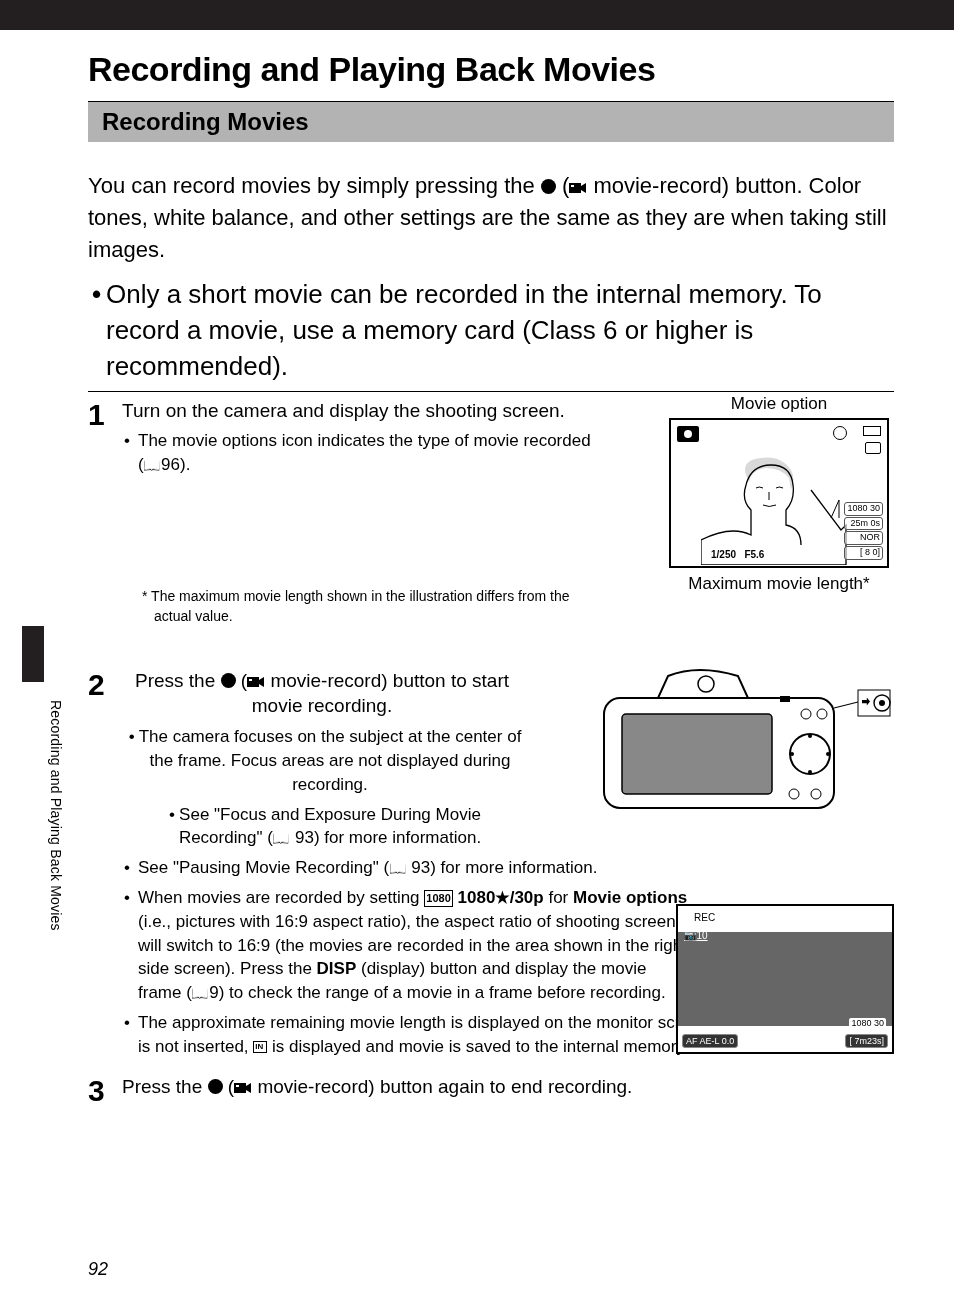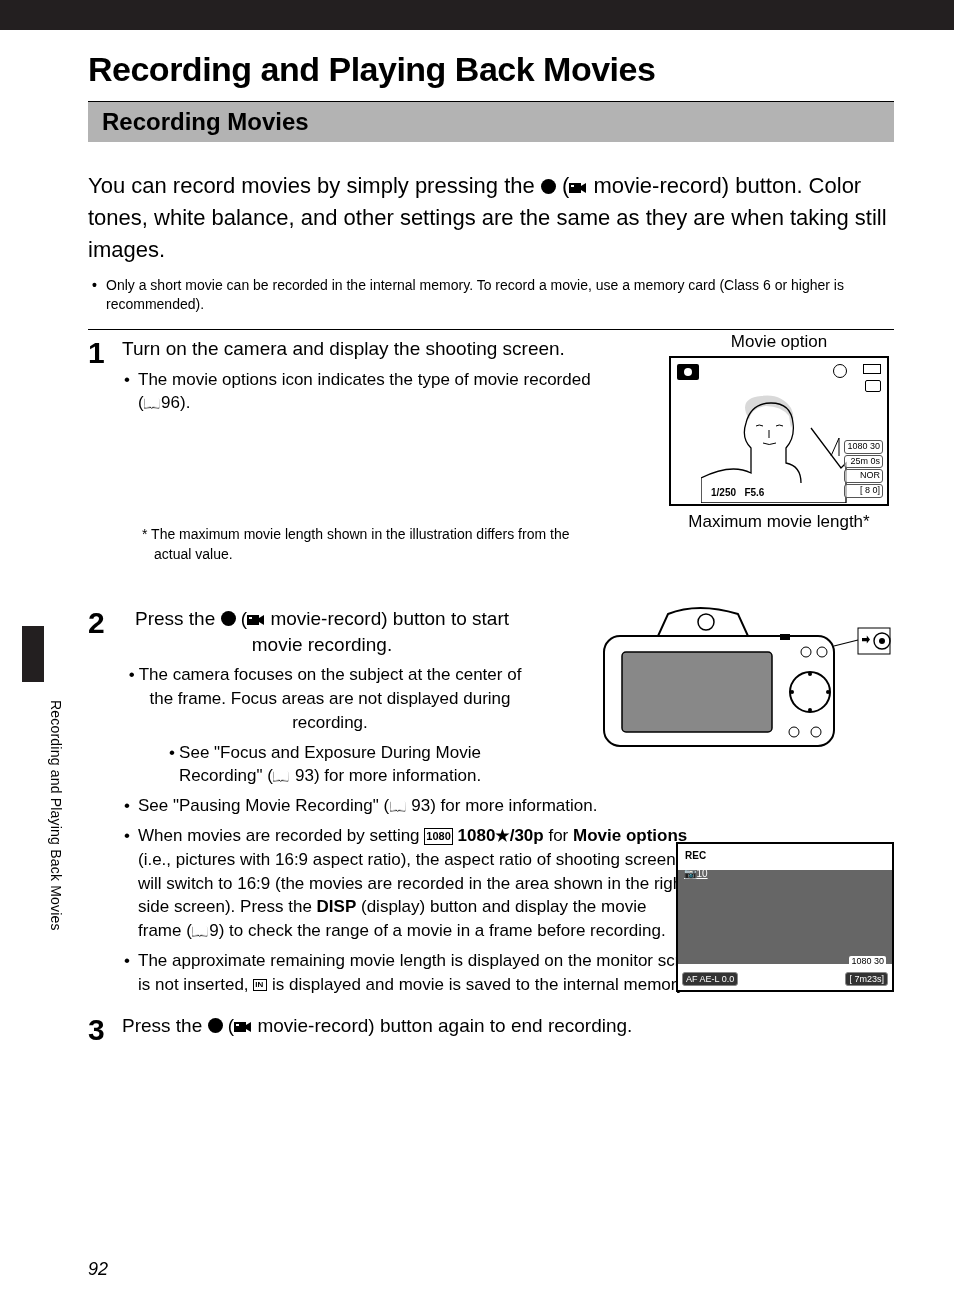--- a/index.html
+++ b/index.html
@@ -48,23 +48,23 @@
     border-radius: 50%;
     vertical-align: -1px;
   }
   .movie-icon {
     display: inline-block;
     vertical-align: -2px;
   }
   ul.top-list {
     list-style: none;
     padding-left: 18px;
-    font-size: 14px;
+    font-size: 26px;
     line-height: 1.4;
-    margin-bottom: 14px;
+    margin-bottom: 6px;
   }
   ul.top-list li::before {
     content: "•";
     display: inline-block;
     width: 14px;
     margin-left: -14px;
     font-weight: bold;
   }
   hr.sep {
     border: none;
@@ -172,21 +172,21 @@
   .camera-svg { width: 100%; }
   .lcd2 {
     border: 2px solid #000;
     width: 218px;
     height: 150px;
     margin-left: auto;
     margin-top: 18px;
     position: relative;
     background: linear-gradient(#fff 0 18%, #666 18% 82%, #fff 82% 100%);
   }
-  .lcd2 .rec { position:absolute; top:6px; left:5px; font-size:10px; font-weight:bold; color:#000; background:#fff; padding:0 2px;}
+  .lcd2 .rec { position:absolute; top:6px; left:14px; font-size:10px; font-weight:normal; color:#000; background:#fff; padding:0 2px;}
   .lcd2 .in { position:absolute; top:24px; left:6px; font-size:10px; color:#fff;text-decoration:underline;}
   .lcd2 .batt2 { position:absolute; top:6px; right:6px; width:16px; height:9px; border:1.5px solid #fff;}
   .lcd2 .res { position:absolute; bottom:24px; right:6px; font-size:9px; color:#000; background:#fff; padding:0 2px; border-radius:2px;}
   .lcd2 .bottom-bar { position:absolute; bottom:4px; left:4px; right:4px; height:14px; display:flex; justify-content:space-between; font-size:9px; color:#fff;}
   .lcd2 .bottom-bar span { background:#333; padding:1px 3px; border:1px solid #888; border-radius:3px;}
   .step2-left-a { width: 400px; text-align: center; }
   .step2-left-b { width: 566px; }
   .bold { font-weight:700; }
   .disp-badge { font-weight:700; font-family: Arial, sans-serif;}
   .book-icon::before { content:"📖"; font-size:14px; filter: grayscale(1) contrast(2);}

